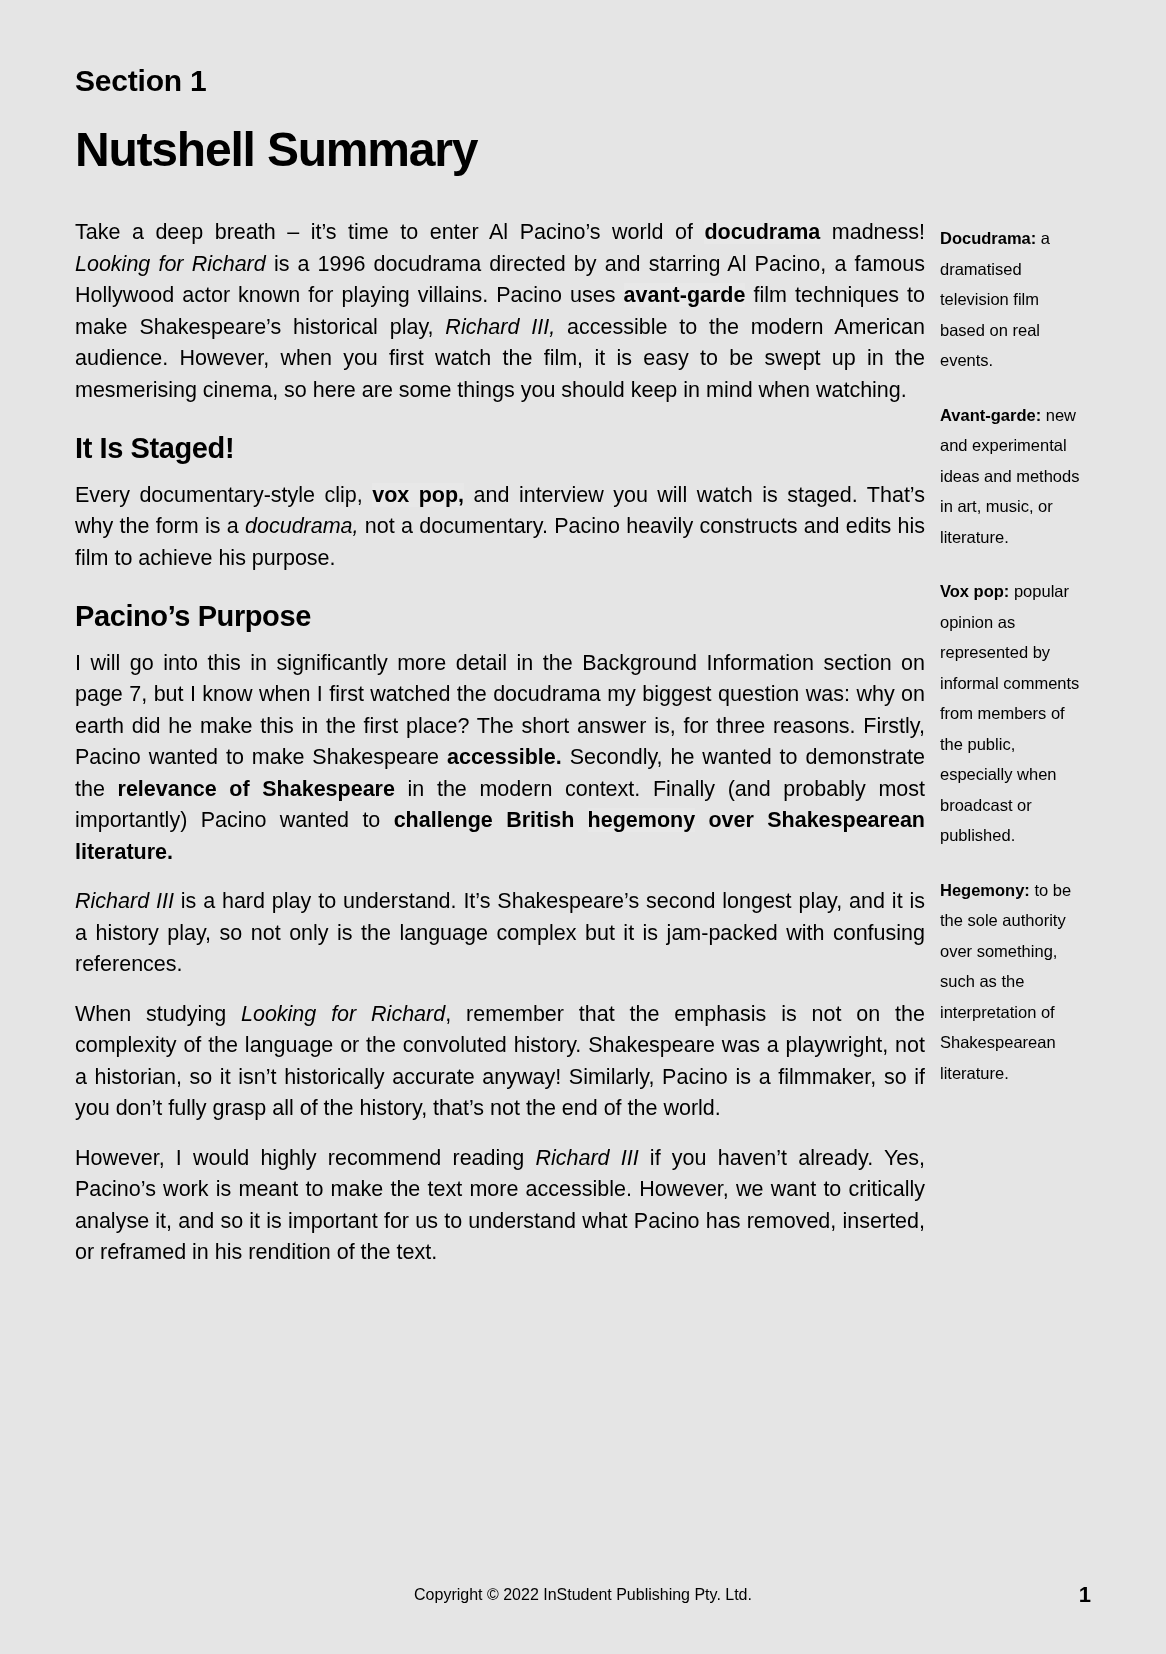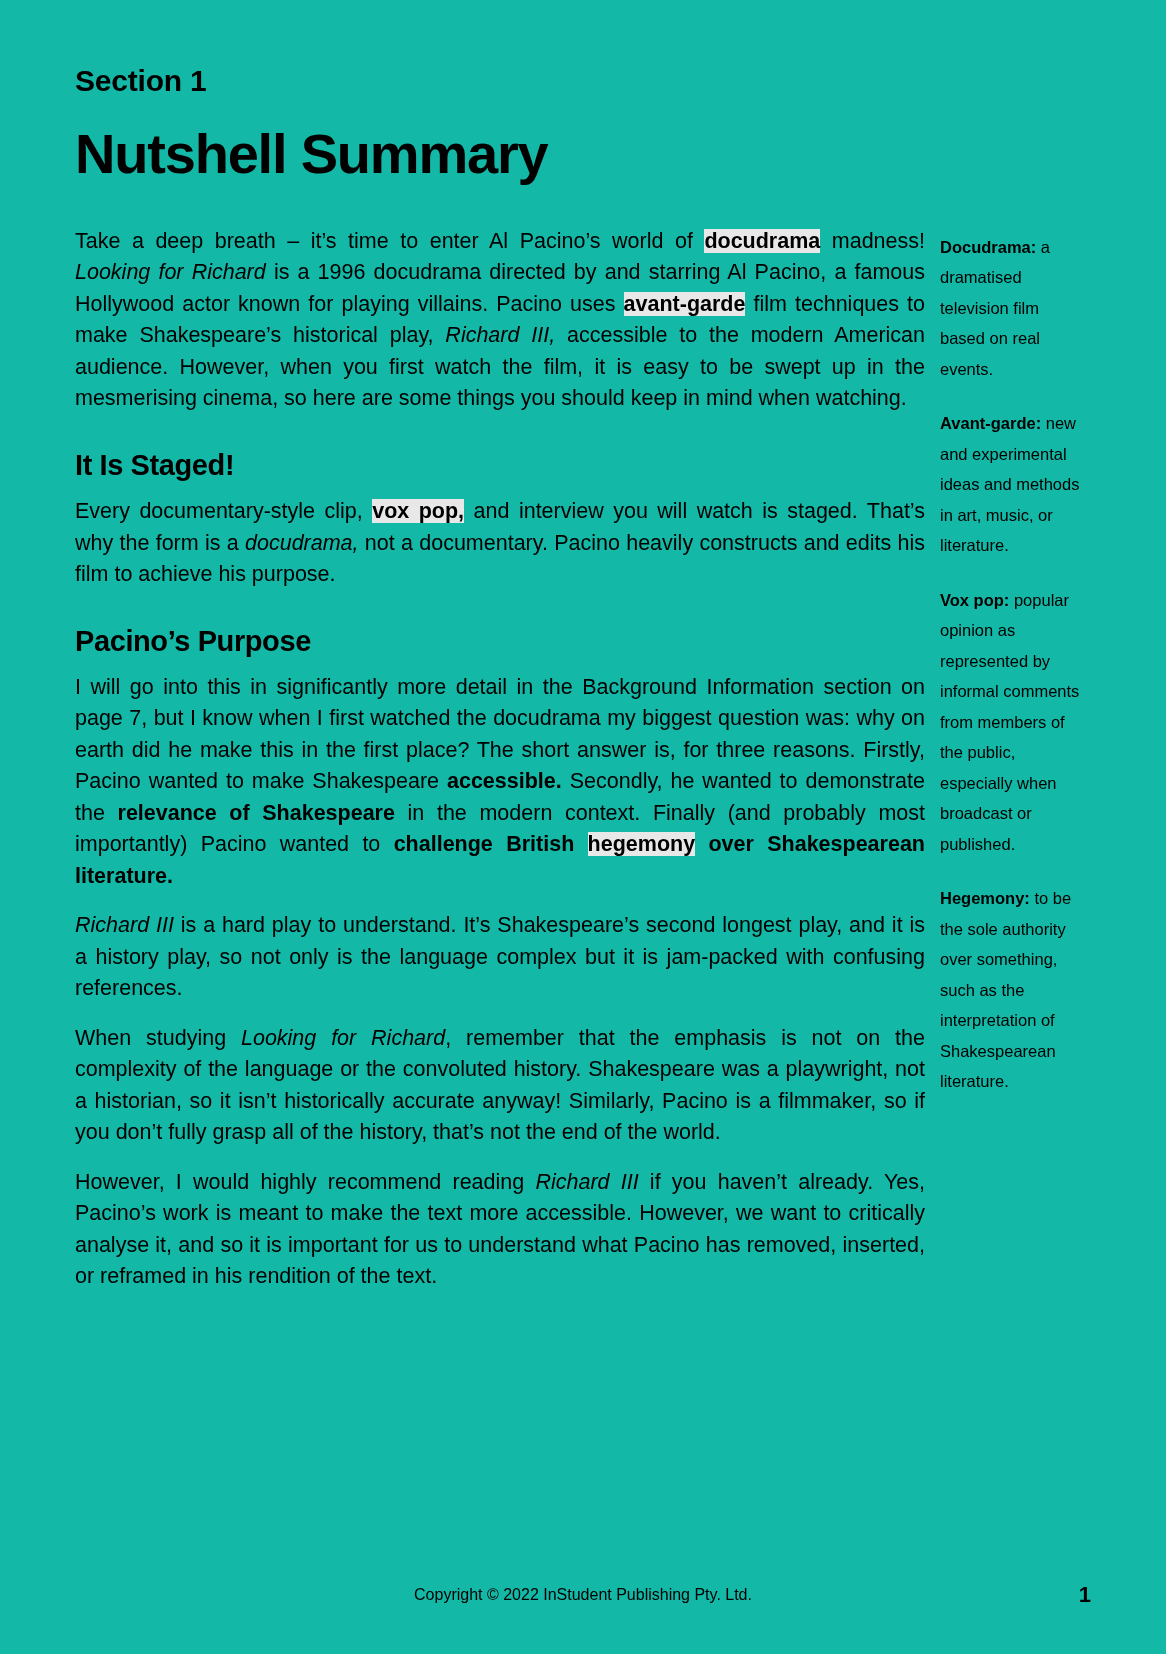--- a/index.html
+++ b/index.html
@@ -8,51 +8,51 @@
     background: #ffffff;
   }
   body {
     font-family: "Liberation Sans", sans-serif;
     color: #000000;
   }
   .page {
     position: relative;
     width: 1166px;
     height: 1654px;
-    background: #14b8a6;
+    background: #e5e5e5;
     box-sizing: border-box;
     overflow: hidden;
   }
   .content {
     position: absolute;
     left: 75px;
     top: 64px;
     width: 1010px;
   }
 
   
   .section-label {
     font-size: 30px;
     font-weight: bold;
     letter-spacing: -0.2px;
     margin: 0 0 28px 0;
     line-height: 1.1;
   }
   .page-title {
-    font-size: 56px;
+    font-size: 48px;
     font-weight: bold;
     letter-spacing: -1.2px;
     margin: 0 0 42px 0;
     line-height: 1.05;
   }
   .sub-head {
     font-size: 29px;
     font-weight: bold;
     letter-spacing: -0.4px;
-    margin: 34px 0 14px 0;
+    margin: 26px 0 14px 0;
     line-height: 1.15;
   }
 
   
   .columns {
     display: flex;
     align-items: flex-start;
   }
   .main-col {
     width: 850px;

